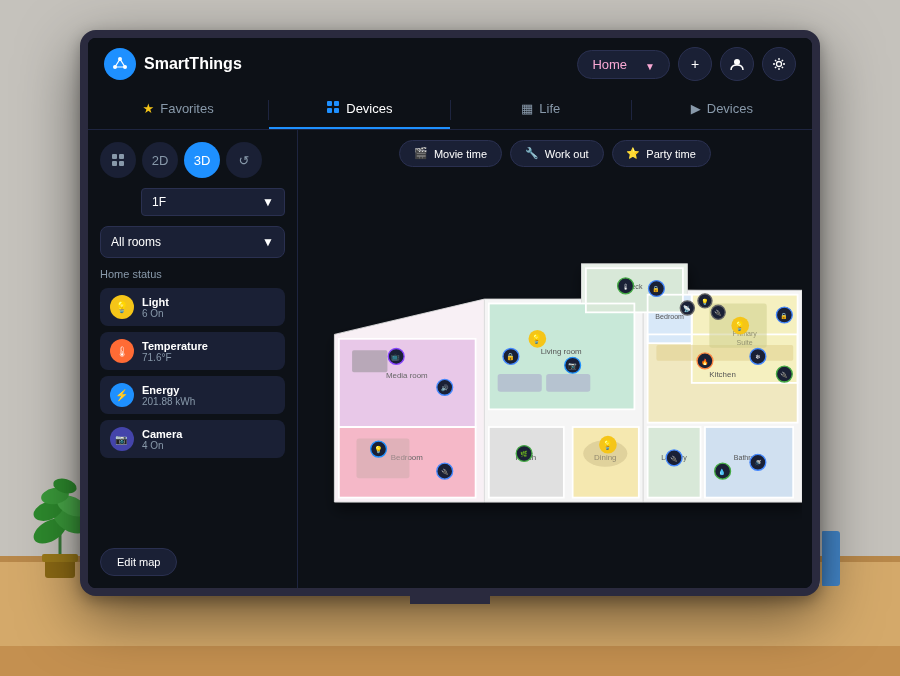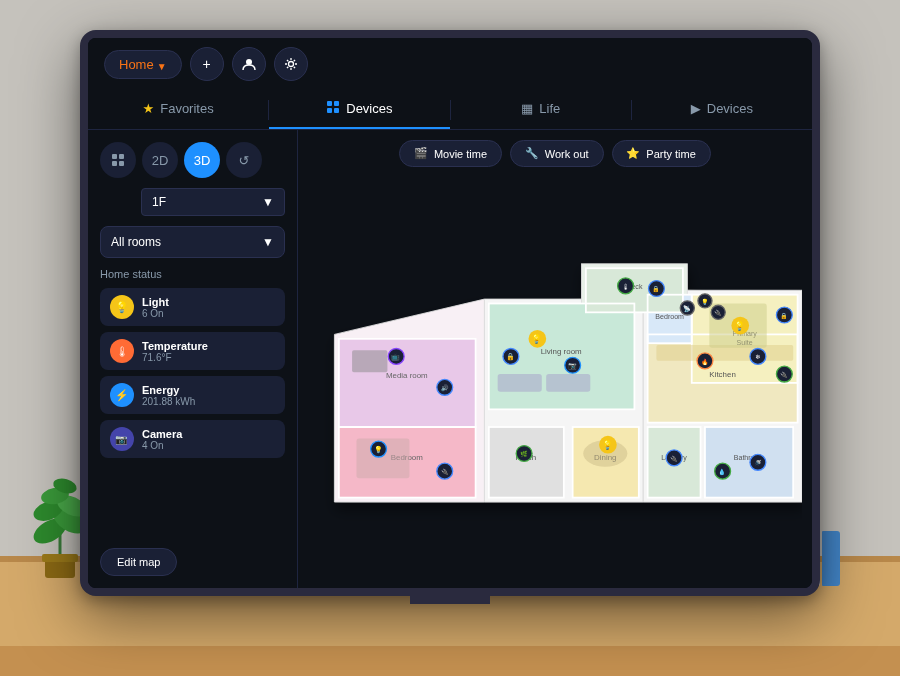--- a/index.html
+++ b/index.html
@@ -132,26 +132,26 @@
 
     .header-controls {
       display: flex;
       align-items: center;
       gap: 8px;
     }
 
     .home-selector {
       display: flex;
       align-items: flex-end;
-      gap: 3px;
+      gap: 18px;
       background: #1a2035;
       border: 1px solid #2a3050;
       border-radius: 20px;
       padding: 6px 14px;
-      color: #f97316;
+      color: #f9a8d4;
       font-size: 13px;
       cursor: pointer;
     }
 
     .icon-btn {
       width: 34px;
       height: 34px;
       border-radius: 50%;
       background: #1a2035;
       border: 1px solid #2a3050;
@@ -425,20 +425,34 @@
       <div style="width:16px;height:70px;background:#f0f0f0;border-radius:1px 3px 3px 1px;"></div>
       <div style="width:18px;height:55px;background:#4488cc;border-radius:1px 3px 3px 1px;"></div>
     </div>
   </div>
 
   <div class="tv-frame">
 
     <div class="app">
 
       <div class="header">
+        <div class="logo-area">
+          <div class="logo-icon">
+            <svg width="18" height="18" viewBox="0 0 18 18">
+              <circle cx="9" cy="9" r="8" fill="#1e90ff"></circle>
+              <circle cx="9" cy="4" r="2" fill="white"></circle>
+              <circle cx="14" cy="12" r="2" fill="white"></circle>
+              <circle cx="4" cy="12" r="2" fill="white"></circle>
+              <line x1="9" y1="4" x2="14" y2="12" stroke="white" stroke-width="1.2"></line>
+              <line x1="9" y1="4" x2="4" y2="12" stroke="white" stroke-width="1.2"></line>
+              <line x1="14" y1="12" x2="4" y2="12" stroke="white" stroke-width="1.2"></line>
+            </svg>
+          </div>
+          <span class="logo-text">SmartThings</span>
+        </div>
         <div class="header-controls">
           <div class="home-selector">
             <span>Home</span>
             <span style="font-size:10px;">▼</span>
           </div>
           <div class="icon-btn">
             <span>+</span>
           </div>
           <div class="icon-btn">
             <svg width="14" height="14" viewBox="0 0 14 14" fill="white">

